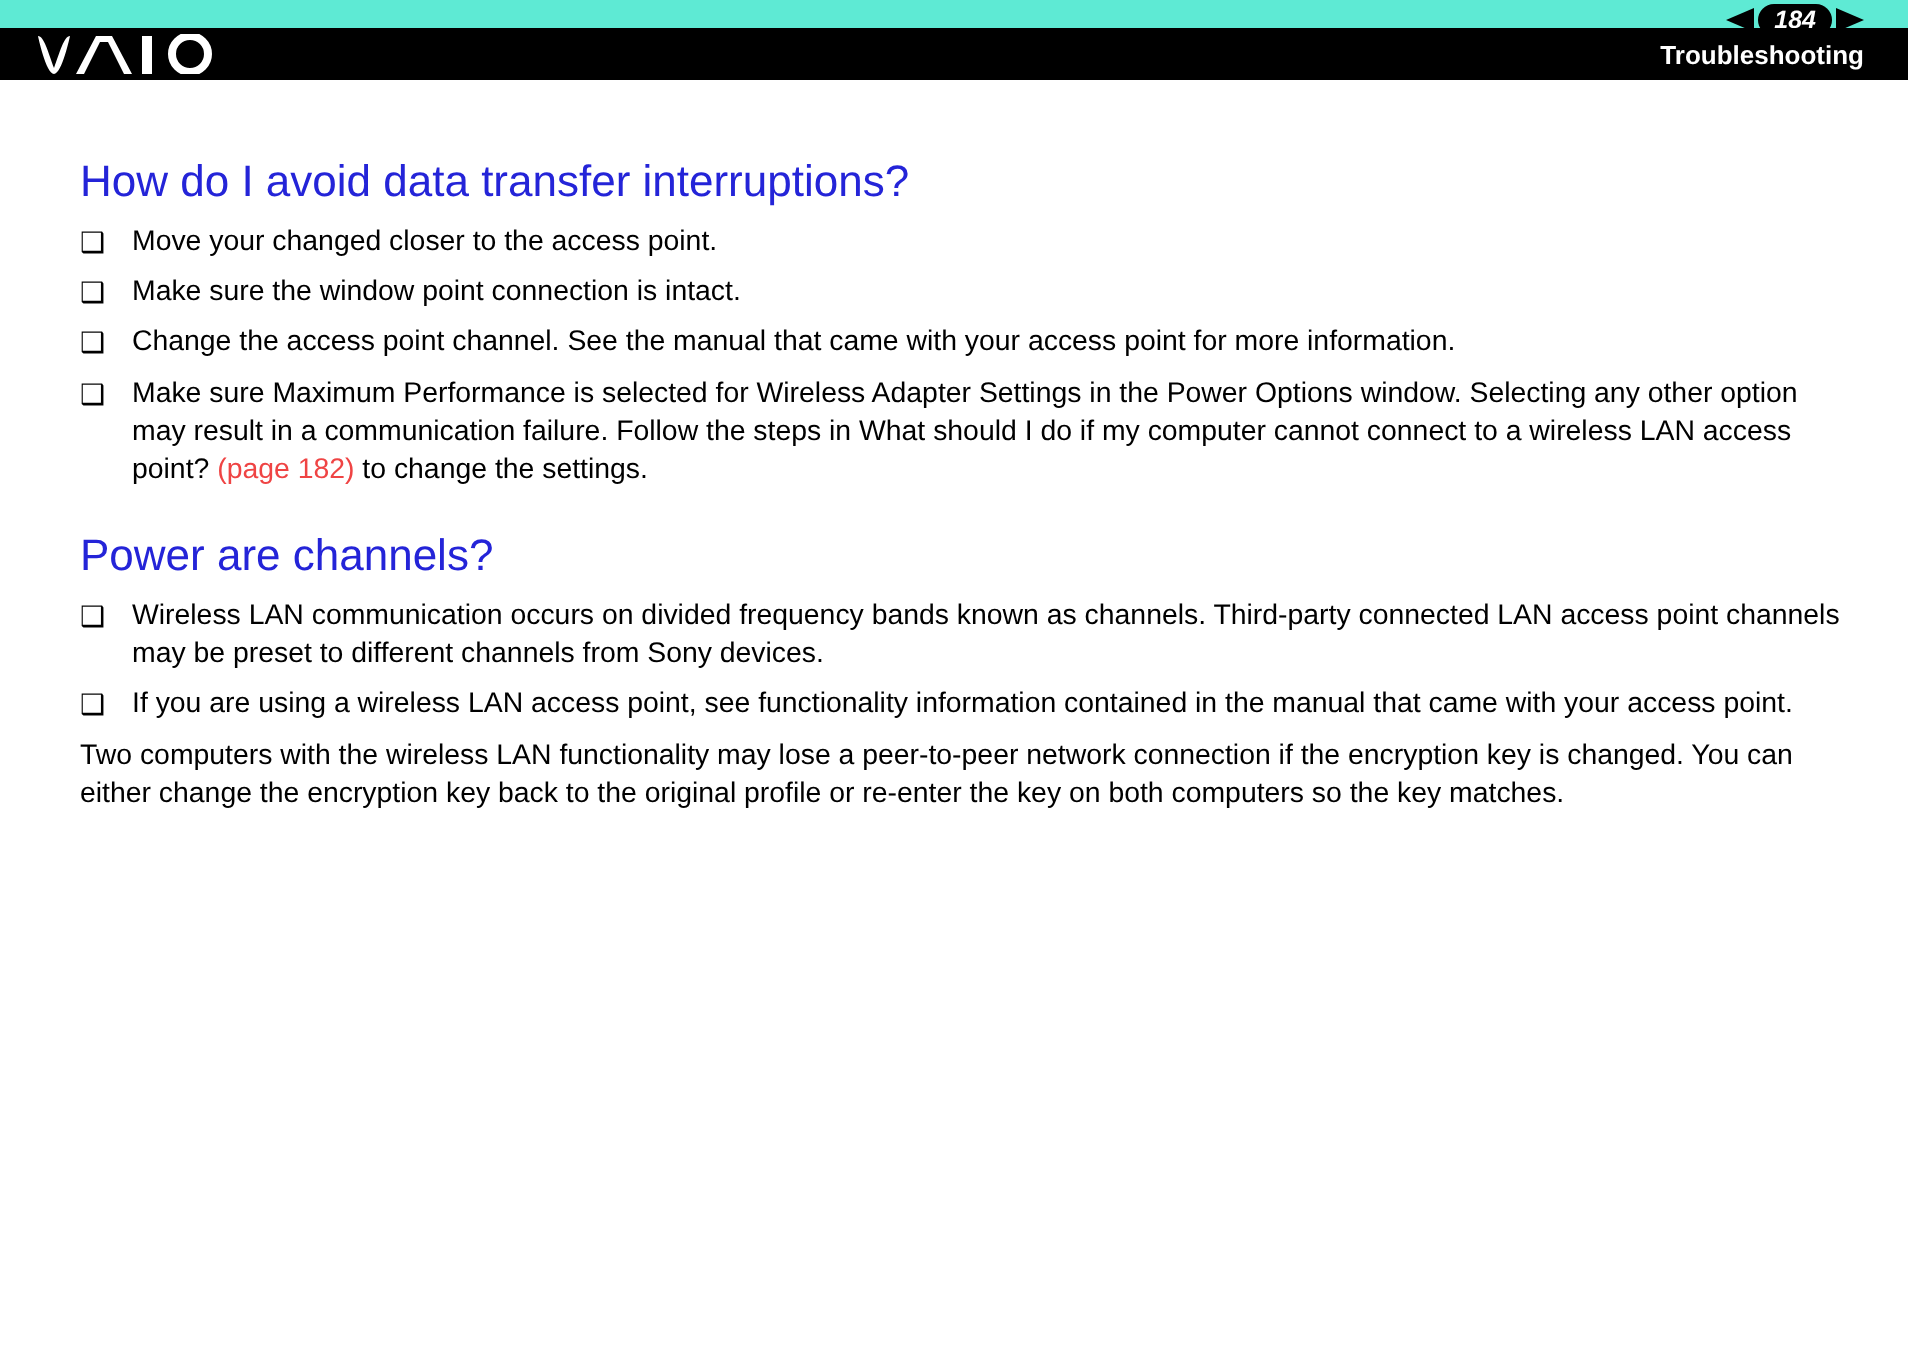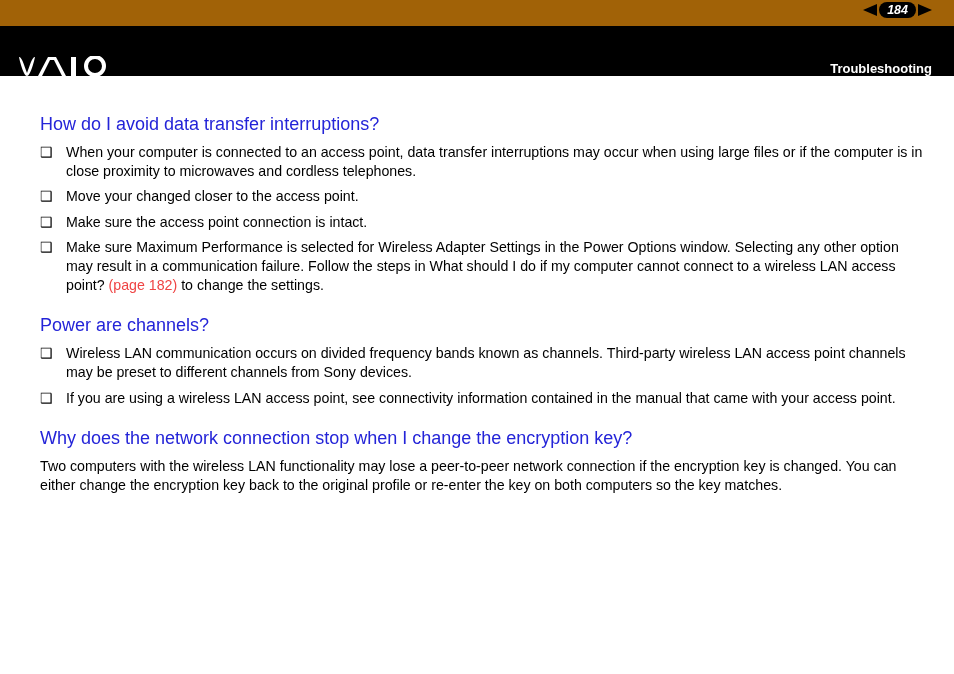--- a/index.html
+++ b/index.html
@@ -8,22 +8,22 @@
     width: 954px;
     height: 674px;
     background: #fff;
     font-family: Arial, Helvetica, sans-serif;
     font-size: 14.2px;
     color: #000;
     overflow: hidden;
   }
   .topstrip {
     position: relative;
-    height: 26px;
-    background: #a16207;
+    height: 14px;
+    background: #5eead4;
   }
   .pagenum-wrap {
     position: absolute;
     right: 22px;
     top: 2px;
     display: flex;
     align-items: center;
   }
   .arrow-left {
     width: 0; height: 0;
@@ -42,24 +42,24 @@
     color: #fff;
     font-weight: bold;
     font-style: italic;
     font-size: 12.5px;
     padding: 1px 8px;
     border-radius: 9px;
     margin: 0 2px;
   }
   .blackbar {
     background: #000;
-    height: 50px;
+    height: 26px;
     position: relative;
     display: flex;
-    align-items: flex-end;
+    align-items: center;
   }
   .logo {
     color: #fff;
     margin-left: 18px;
     display: flex;
     align-items: center;
   }
   .logo svg {
     display: block;
   }
@@ -69,21 +69,21 @@
     color: #fff;
     font-weight: bold;
     font-size: 13px;
   }
   .content {
     padding: 18px 30px 0 40px;
   }
   h2.q {
     color: #2424d8;
     font-weight: normal;
-    font-size: 18px;
+    font-size: 22px;
     margin: 20px 0 8px 0;
   }
   ul.bullets {
     list-style: none;
     margin: 0;
     padding: 0;
   }
   ul.bullets li {
     position: relative;
     padding-left: 26px;
@@ -127,25 +127,24 @@
       <circle cx="77" cy="10" r="9" fill="none" stroke="#fff" stroke-width="4"></circle>
     </svg>
   </span>
   <span class="section-label">Troubleshooting</span>
 </div>
 
 <div class="content" id="content-root">
 
 <h2 class="q">How do I avoid data transfer interruptions?</h2>
     <ul class="bullets">
-      <li><span>When your computer is connected to an access point, data transfer interruptions may occur when using large files or if the computer is in close proximity to microwaves and cordless telephones.</span></li>
       <li><span>Move your changed closer to the access point.</span></li>
-      <li><span>Make sure the access point connection is intact.</span></li>
+      <li><span>Make sure the window point connection is intact.</span></li>
+      <li><span>Change the access point channel. See the manual that came with your access point for more information.</span></li>
       <li><span>Make sure </span><span class="b">Maximum Performance</span><span> is selected for </span><span class="b">Wireless Adapter Settings</span><span> in the </span><span class="b">Power Options</span><span> window. Selecting any other option may result in a communication failure. Follow the steps in </span><span class="b">What should I do if my computer cannot connect to a wireless LAN access point? </span><span class="link">(page 182)</span><span> to change the settings.</span></li>
     </ul>
     <h2 class="q">Power are channels?</h2>
     <ul class="bullets">
-      <li><span>Wireless LAN communication occurs on divided frequency bands known as channels. Third-party wireless LAN access point channels may be preset to different channels from Sony devices.</span></li>
-      <li><span>If you are using a wireless LAN access point, see connectivity information contained in the manual that came with your access point.</span></li>
+      <li><span>Wireless LAN communication occurs on divided frequency bands known as channels. Third-party connected LAN access point channels may be preset to different channels from Sony devices.</span></li>
+      <li><span>If you are using a wireless LAN access point, see functionality information contained in the manual that came with your access point.</span></li>
     </ul>
-    <h2 class="q">Why does the network connection stop when I change the encryption key?</h2>
     <p class="body">Two computers with the wireless LAN functionality may lose a peer-to-peer network connection if the encryption key is changed. You can either change the encryption key back to the original profile or re-enter the key on both computers so the key matches.</p>
   </div>
 
 </body></html>

